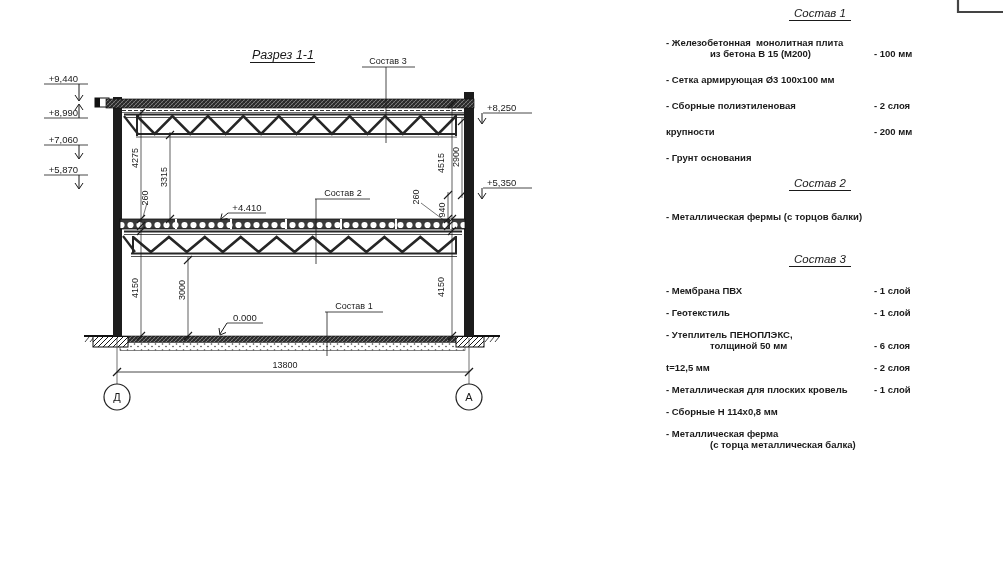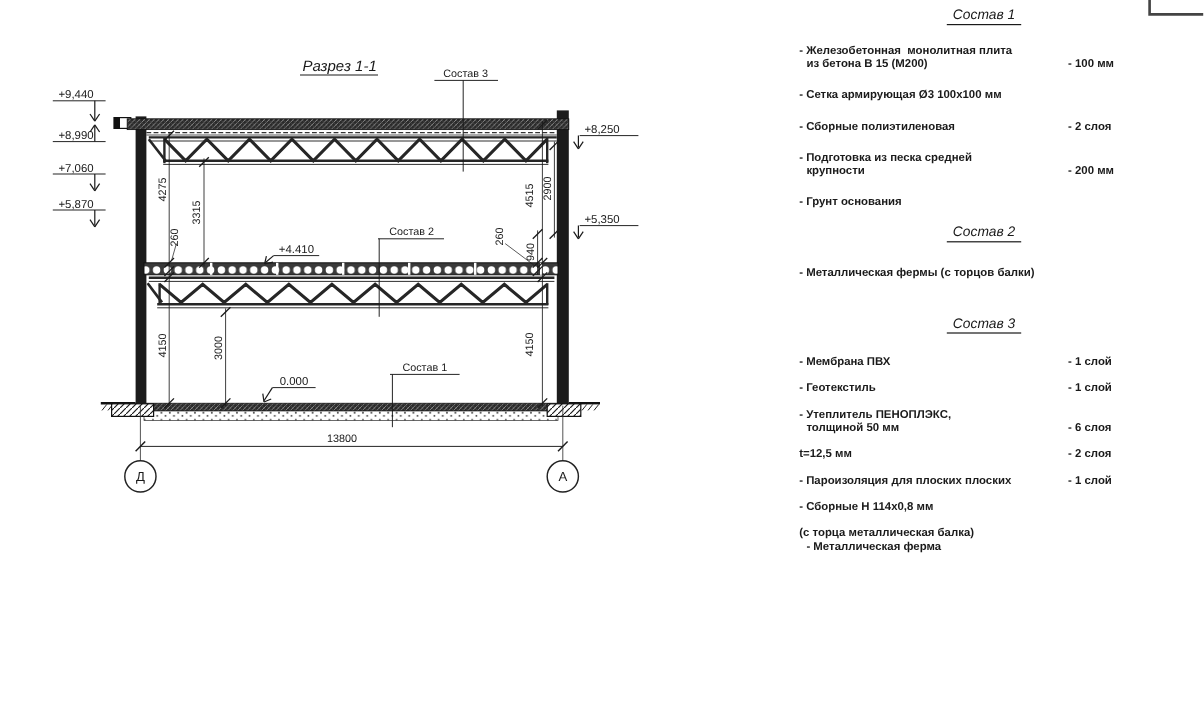--- a/index.html
+++ b/index.html
@@ -15,22 +15,22 @@
   
   .materials{position:absolute;left:666px;top:2px;width:308px;padding-top:6px;
              font-size:9.5px;line-height:11px;}
   .mat-heading{text-align:center;font-style:italic;font-size:11.5px;margin-bottom:18px;}
   .mat-heading span{border-bottom:1px solid #1a1a1a;padding:0 5px 1px;}
   .s1 .mat-heading{margin-top:0;margin-bottom:22px;}
   .s2 .mat-heading{margin-top:32px;margin-bottom:20px;}
   .mat-item{position:relative;margin-bottom:15px;font-weight:bold;}
   .s2 .mat-item{margin-bottom:11px;}
   .mat-name div{white-space:pre;}
-  .mat-name div+div{padding-left:6px;}
-  .mat-value{position:absolute;left:224px;bottom:0;white-space:pre;}
+  .mat-name div+div{padding-left:6px;margin-left:38px;}
+  .mat-value{position:absolute;left:208px;bottom:0;white-space:pre;}
 </style>
 </head>
 <body>
 
 <div id="canvas">
 
   <svg width="1003" height="584" viewBox="0 0 1003 584">
     <defs>
       <pattern id="hatchDark" patternUnits="userSpaceOnUse" width="4" height="4">
         <rect width="4" height="4" fill="#2a2a2a"></rect>
@@ -288,21 +288,20 @@
           </div>
         </div>
         <div class="mat-item">
           <div class="mat-name">
             <div>- Сборные полиэтиленовая</div>
           </div>
           <div class="mat-value">- 2 слоя</div>
         </div>
         <div class="mat-item">
           <div class="mat-name">
-            <div>- Подготовка из песка средней</div>
             <div>крупности</div>
           </div>
           <div class="mat-value">- 200 мм</div>
         </div>
         <div class="mat-item">
           <div class="mat-name">
             <div>- Грунт основания</div>
           </div>
         </div>
       </div>
@@ -336,31 +335,31 @@
           <div class="mat-value">- 6 слоя</div>
         </div>
         <div class="mat-item">
           <div class="mat-name">
             <div>t=12,5 мм</div>
           </div>
           <div class="mat-value">- 2 слоя</div>
         </div>
         <div class="mat-item">
           <div class="mat-name">
-            <div>- Пароизоляция для плоских плоских</div>
+            <div>- Металлическая для плоских кровель</div>
           </div>
           <div class="mat-value">- 1 слой</div>
         </div>
         <div class="mat-item">
           <div class="mat-name">
             <div>- Сборные Н 114х0,8 мм</div>
           </div>
         </div>
         <div class="mat-item">
           <div class="mat-name">
+            <div>- Металлическая ферма</div>
             <div>(с торца металлическая балка)</div>
-            <div>- Металлическая ферма</div>
           </div>
         </div>
       </div>
     </div>
 
 </div>
 
 </body></html>

